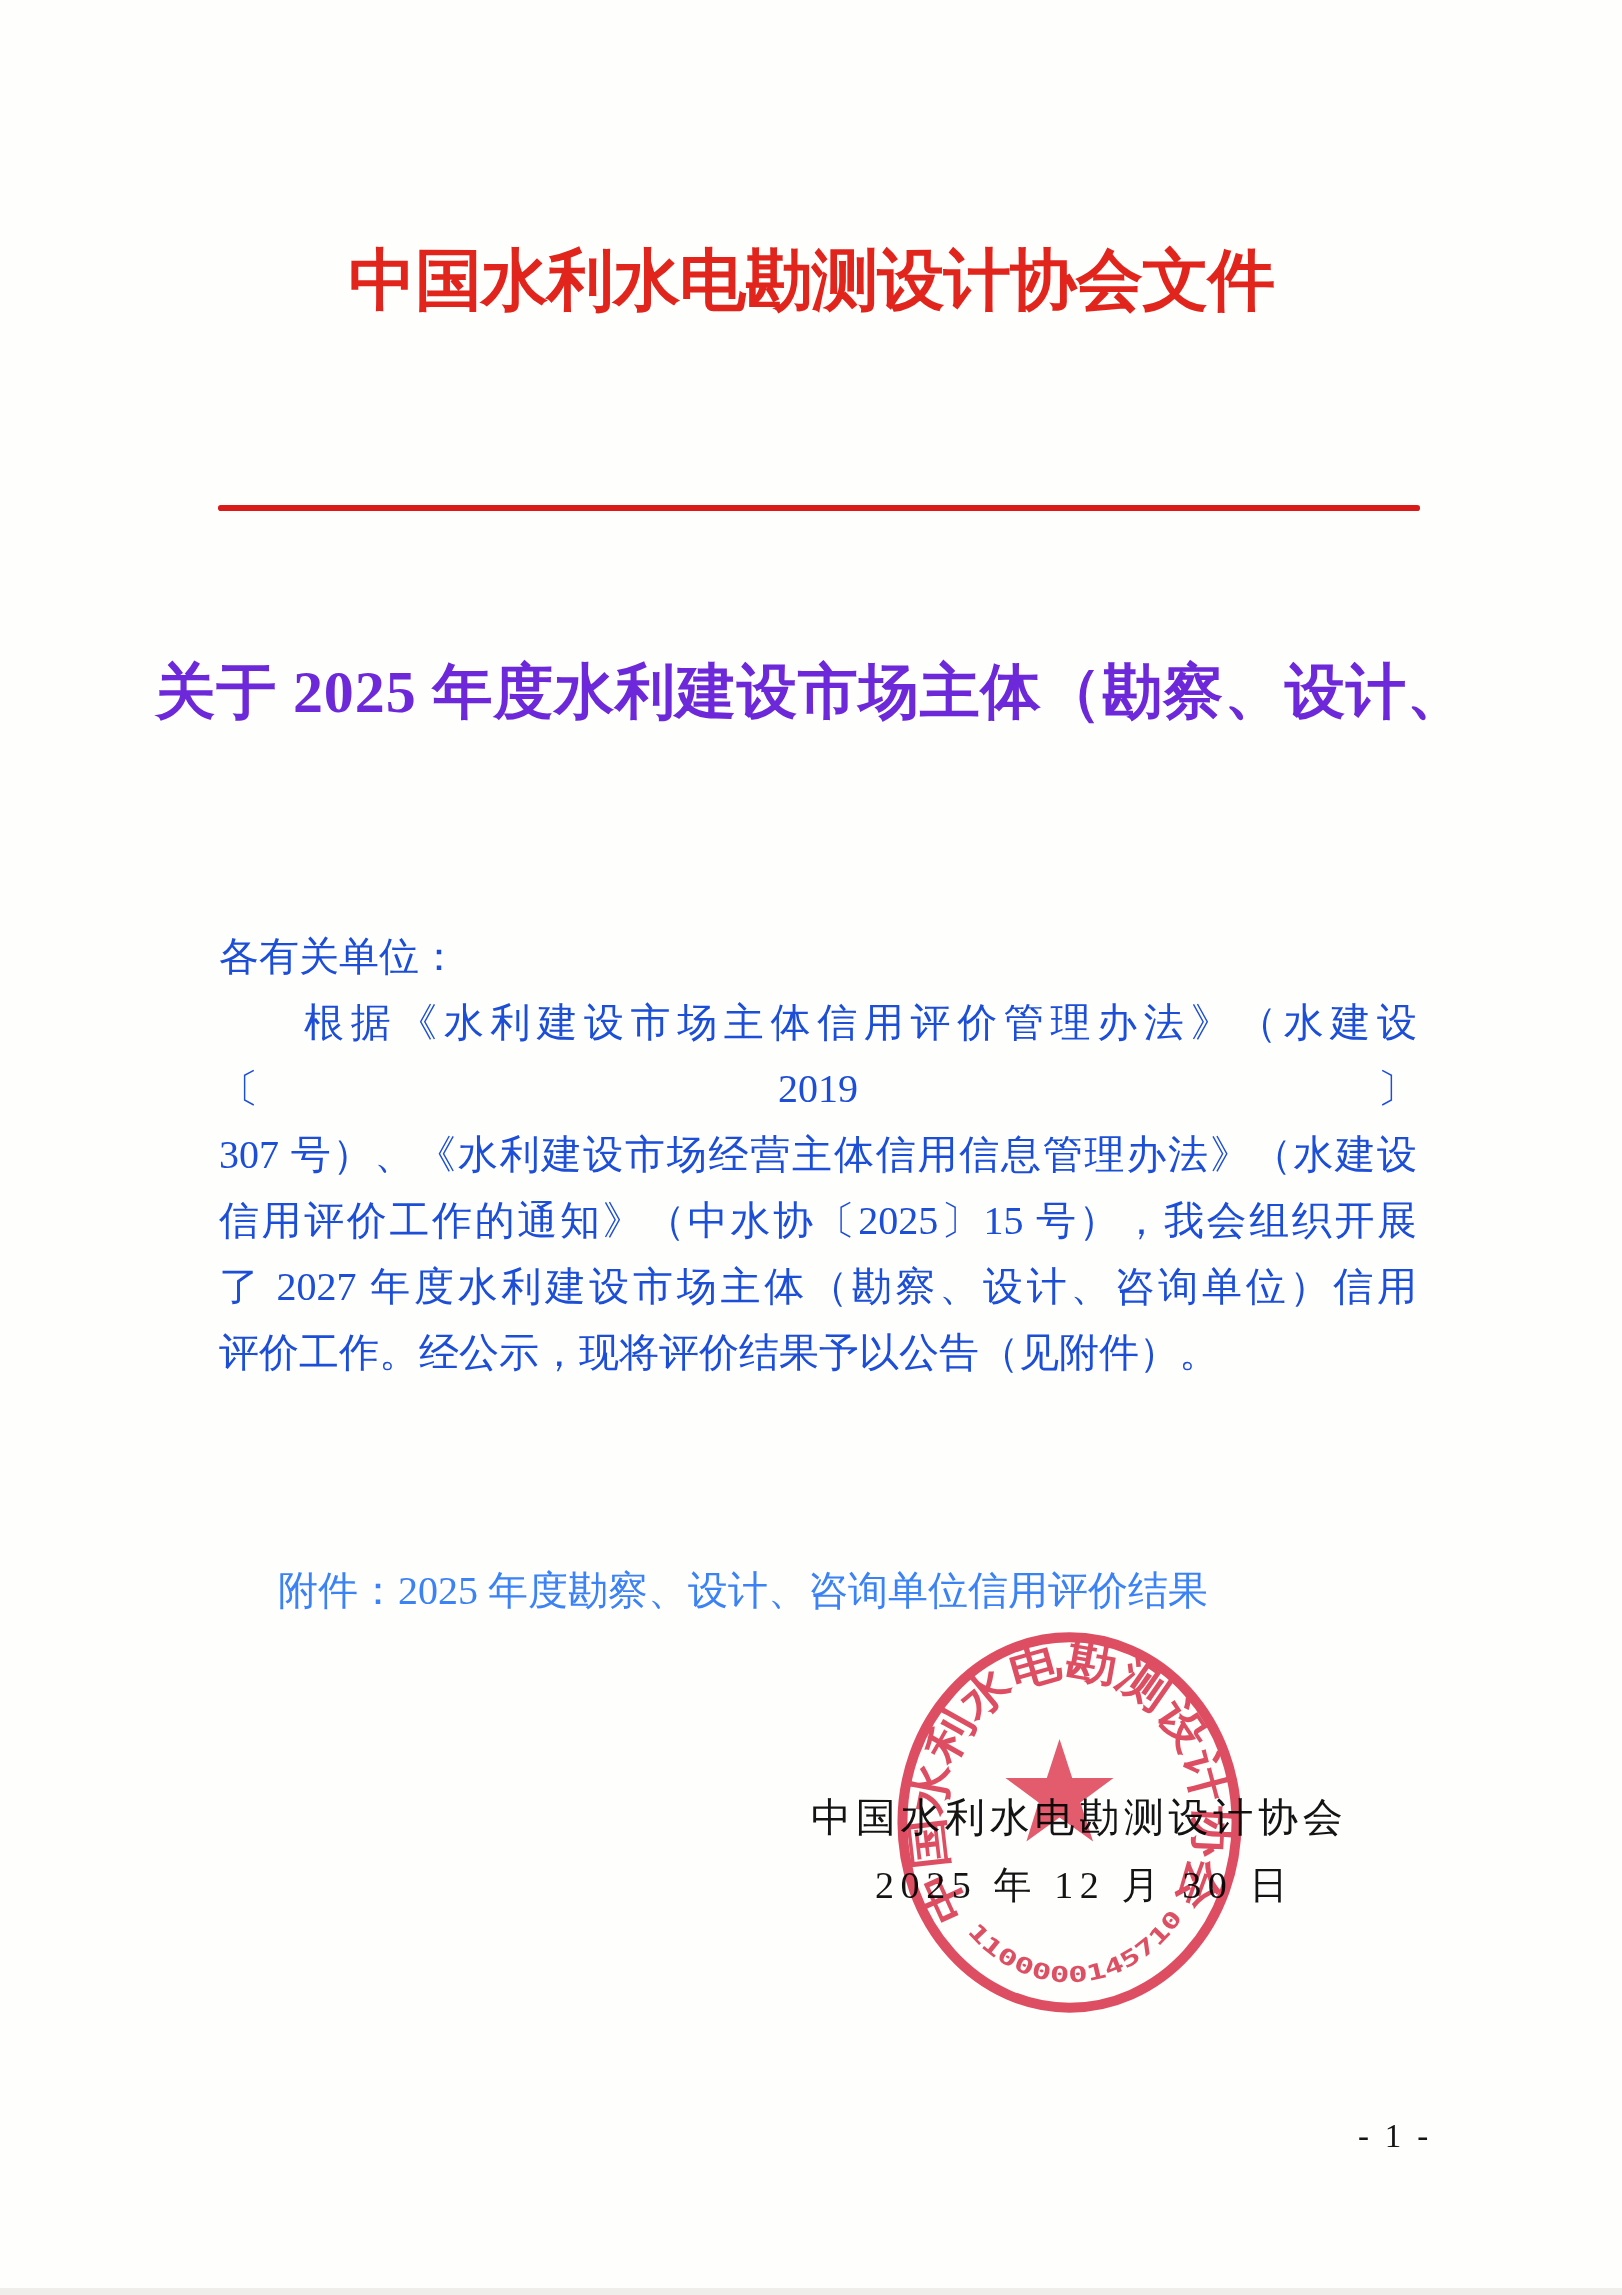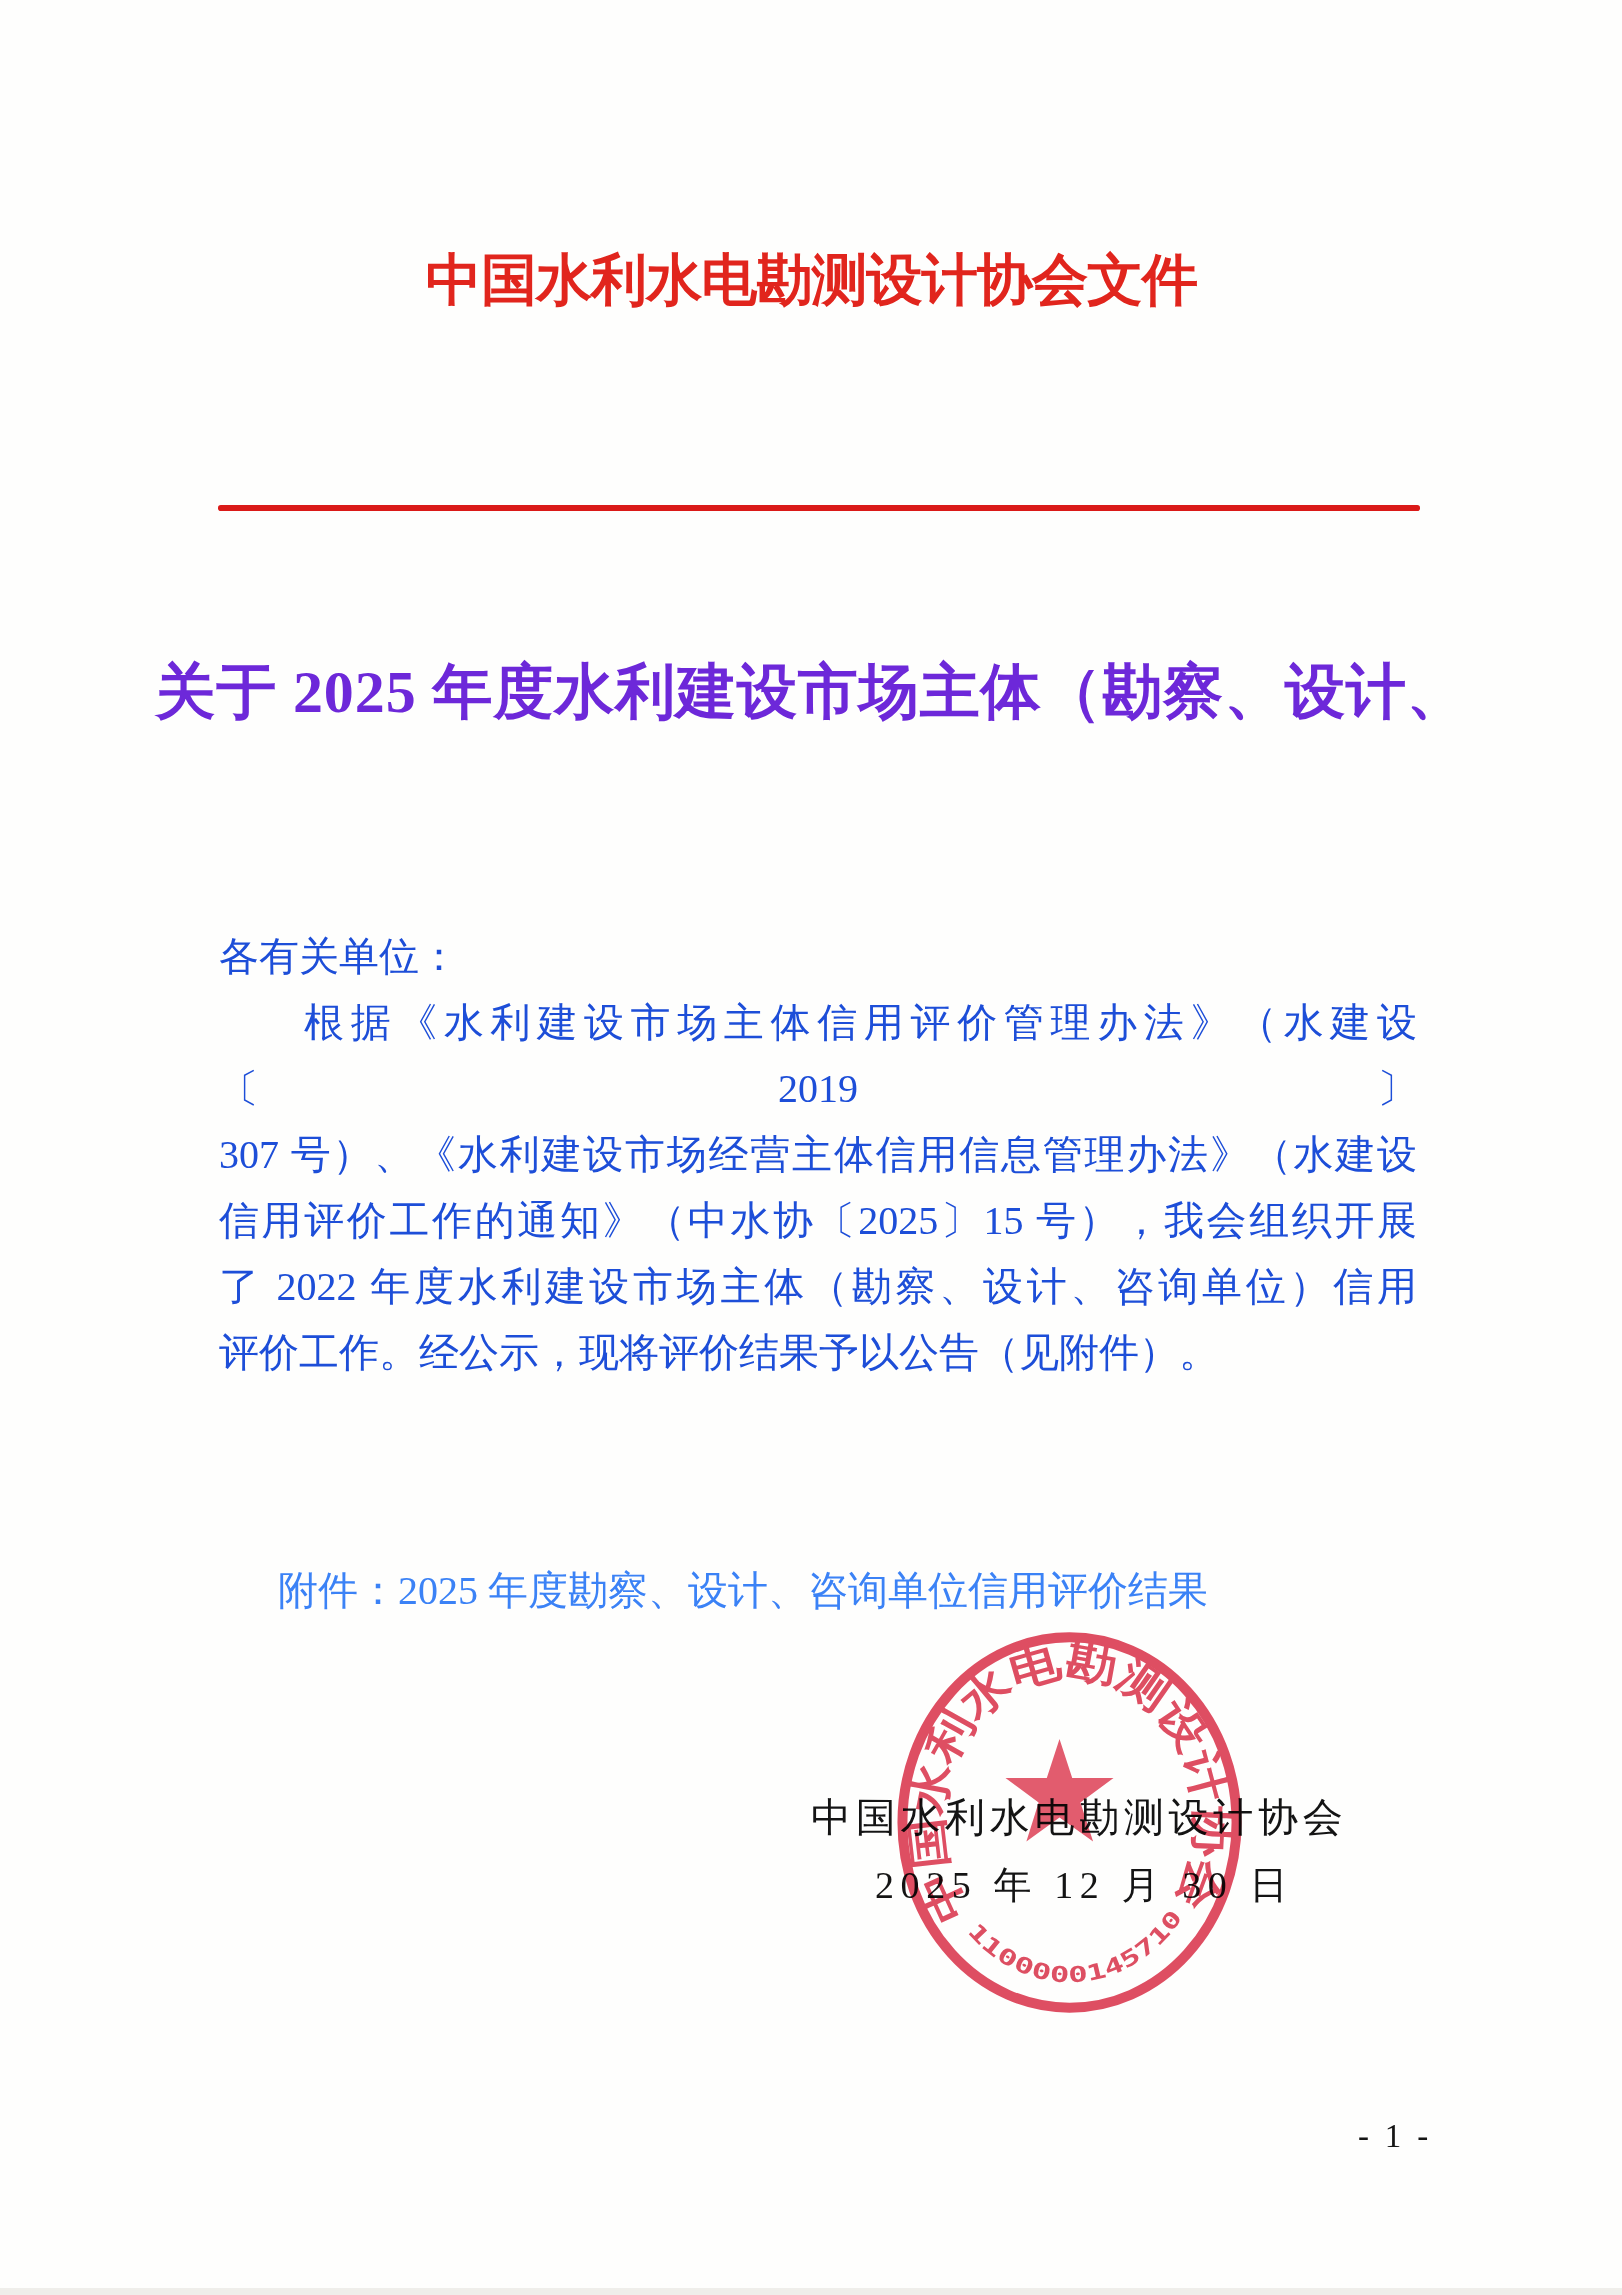--- a/index.html
+++ b/index.html
@@ -16,21 +16,21 @@
     font-family: "Liberation Serif", "DejaVu Serif", serif;
     color: #1b1b1b;
   }
   
   .org-title {
     position: absolute;
     top: 228px;
     left: 0;
     width: 100%;
     text-align: center;
-    font-size: 56px;
+    font-size: 67px;
     line-height: 104px;
     font-weight: 900;
     color: #e1251d;
     letter-spacing: -0.9px;
     white-space: nowrap;
   }
   .doc-number {
     position: absolute;
     top: 449px;
     left: 0;
@@ -163,21 +163,21 @@
 
   <div class="doc-title">
     <div>关于 2025 年度水利建设市场主体（勘察、设计、</div>
   </div>
 
   <div class="body-block">
     <div class="body-line">各有关单位：</div>
     <div class="body-line justify indent">根据《水利建设市场主体信用评价管理办法》（水建设〔2019〕</div>
     <div class="body-line justify">307 号）、《水利建设市场经营主体信用信息管理办法》（水建设</div>
     <div class="body-line justify">信用评价工作的通知》（中水协〔2025〕15 号），我会组织开展</div>
-    <div class="body-line justify">了 2022 年度水利建设市场主体（勘察、设计、咨询单位）信用</div>
+    <div class="body-line justify">了 2027 年度水利建设市场主体（勘察、设计、咨询单位）信用</div>
     <div class="body-line">评价工作。经公示，现将评价结果予以公告（见附件）。</div>
   </div>
 
   <div class="attachment-line">附件：2025 年度勘察、设计、咨询单位信用评价结果</div>
 
   <div class="signature-org">中国水利水电勘测设计协会</div>
 
   <div class="signature-date">2025 年 12 月 30 日</div>
 
   <div class="seal">

